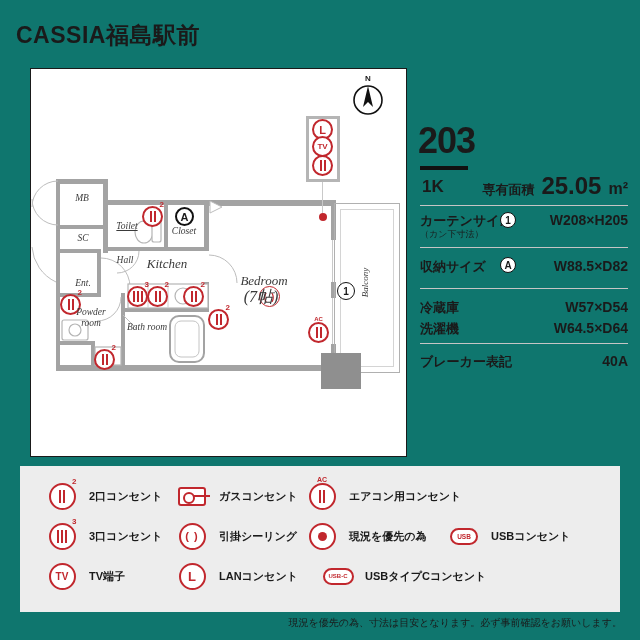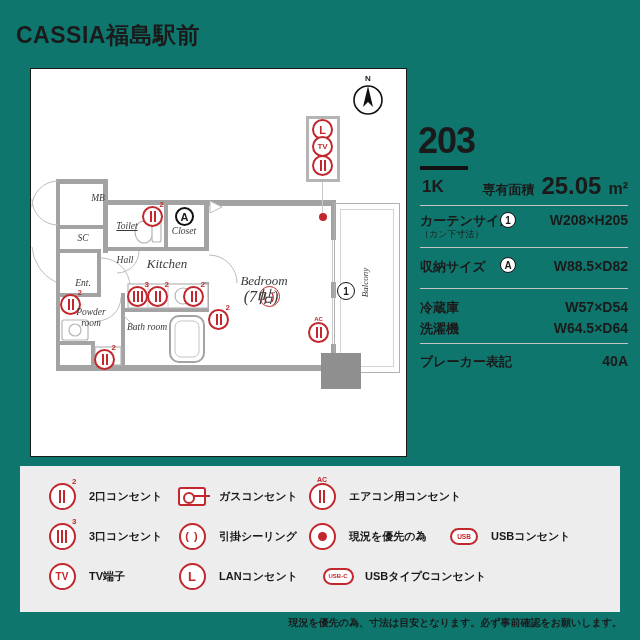--- a/index.html
+++ b/index.html
@@ -173,21 +173,21 @@
         <span class="actag" style="font-size:6px;top:-8px;">AC</span>
       </div>
 
     <div class="oc oc-sm" style="left:228px;top:217px;border-width:1.5px;background:transparent;">
         <span class="oc-txt" style="font-size:9px;letter-spacing:1px;">( )</span>
       </div>
 
     <div class="marker" style="left:144px;top:138px;width:19px;height:19px;border-width:2px;font-size:11px;">A</div>
     <div class="marker" style="left:306px;top:213px;width:18px;height:18px;font-size:10px;">1</div>
 
-    <div class="roomlabel" style="left:30px;top:124px;width:42px;padding-left:16px;">MB</div>
+    <div class="roomlabel" style="left:30px;top:124px;width:42px;">MB</div>
     <div class="roomlabel" style="left:32px;top:164px;width:40px;">SC</div>
     <div class="roomlabel" style="left:32px;top:209px;width:40px;font-style:italic;">Ent.</div>
     <div class="roomlabel" style="left:74px;top:152px;width:44px;text-decoration:underline;">Toilet</div>
     <div class="roomlabel" style="left:128px;top:157px;width:50px;">Closet</div>
     <div class="roomlabel" style="left:74px;top:186px;width:40px;">Hall</div>
     <div class="roomlabel rl-big" style="left:96px;top:187px;width:80px;">Kitchen</div>
     <div class="roomlabel" style="left:35px;top:238px;width:50px;">Powder room</div>
     <div class="roomlabel" style="left:92px;top:253px;width:48px;">Bath room</div>
     <div class="roomlabel rl-big" style="left:193px;top:204px;width:80px;">Bedroom</div>
     <div class="roomlabel" style="left:200px;top:218px;width:60px;font-size:16px;">(7帖)</div>
@@ -310,15 +310,15 @@
     </div>
 
     <div class="lg-item" style="left:428px;top:56px;">
       <span class="icon-wrap">
           <span class="pill pill-usb">USB</span>
         </span>
       <span class="lg-label">USBコンセント</span>
     </div>
   </div>
 
-  <div class="abs" style="right:18px;top:616px;font-size:10px;font-weight:bold;margin-left:12px;">現況を優先の為、寸法は目安となります。必ず事前確認をお願いします。</div>
+  <div class="abs" style="right:18px;top:616px;font-size:10px;font-weight:normal;margin-left:12px;">現況を優先の為、寸法は目安となります。必ず事前確認をお願いします。</div>
 
 </div>
 
 </body></html>

